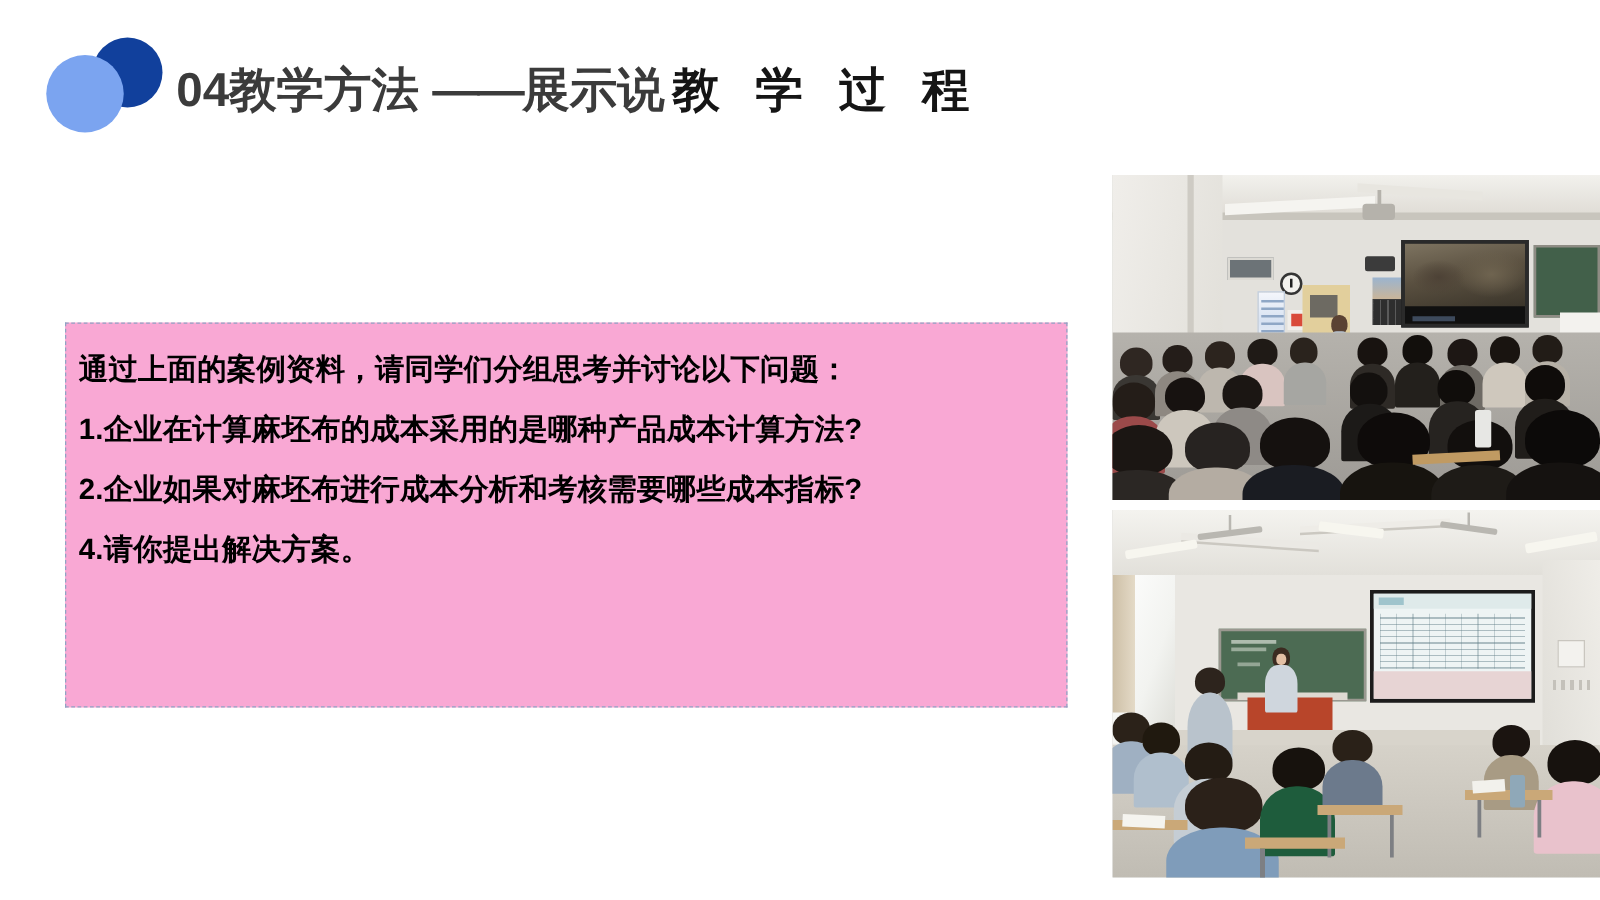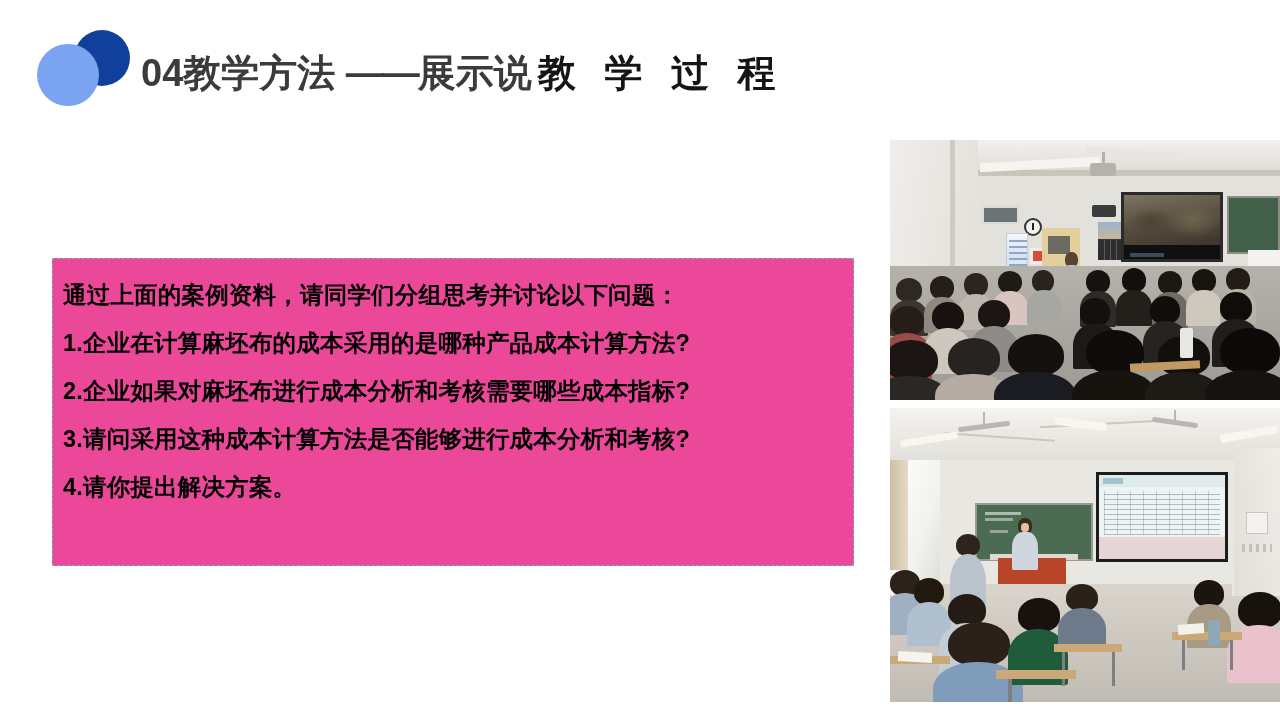--- a/index.html
+++ b/index.html
@@ -93,21 +93,21 @@
   }
 
   
   .question-box {
     position: absolute;
     left: 52px;
     top: 258px;
     width: 802px;
     height: 308px;
     border: 1.5px dashed #8fa3c4;
-    background: #ec4899;
+    background: #f9a8d4;
     padding: 12px 0 0 10px;
   }
 
   .q-line {
     font-size: 23.5px;
     line-height: 48px;
     font-weight: 700;
     color: #000000;
     white-space: nowrap;
     letter-spacing: 0.2px;
@@ -266,21 +266,20 @@
     <div class="slide-title">
       <span class="t-main">04</span><span class="t-main">教学方法 </span><span class="t-dash">——</span><span class="t-main">展示说</span><span class="t-tail">教 学 过 程</span>
     </div>
   </div>
 
 
   <div class="question-box">
     <div class="q-line">通过上面的案例资料，请同学们分组思考并讨论以下问题：</div>
     <div class="q-line">1.企业在计算麻坯布的成本采用的是哪种产品成本计算方法?</div>
     <div class="q-line">2.企业如果对麻坯布进行成本分析和考核需要哪些成本指标?</div>
-    <div class="q-line">3.请问采用这种成本计算方法是否能够进行成本分析和考核?</div>
     <div class="q-line">4.请你提出解决方案。</div>
   </div>
 
   <div class="photo photo-top">
     <div class="photo-scene">
       <div class="wall tp-wall"></div>
       <div class="ceiling tp-ceiling"></div>
       <div class="tp-ceilbeam"></div>
       <div class="tp-beam2"></div>
       <div class="tp-beam3"></div>

